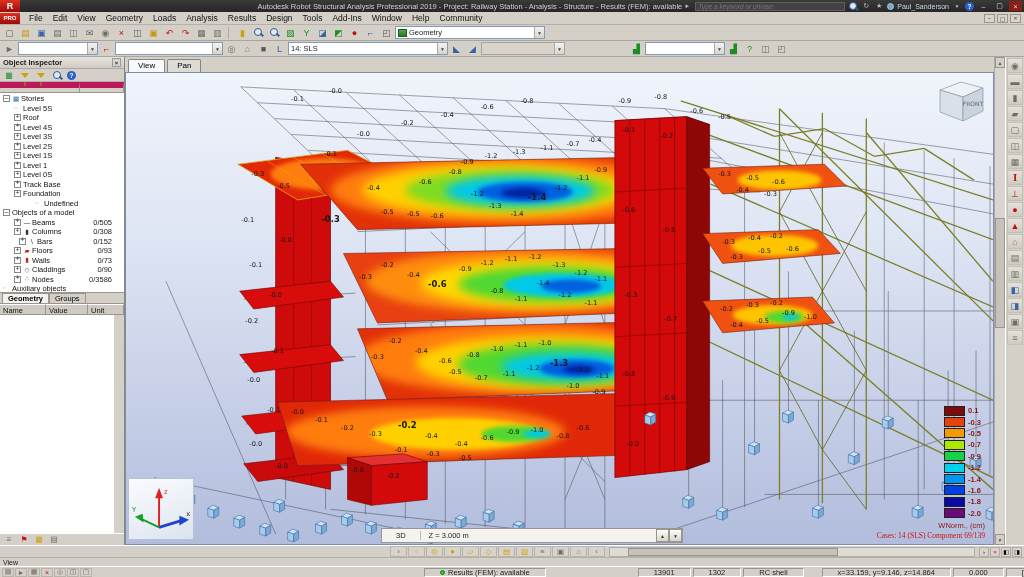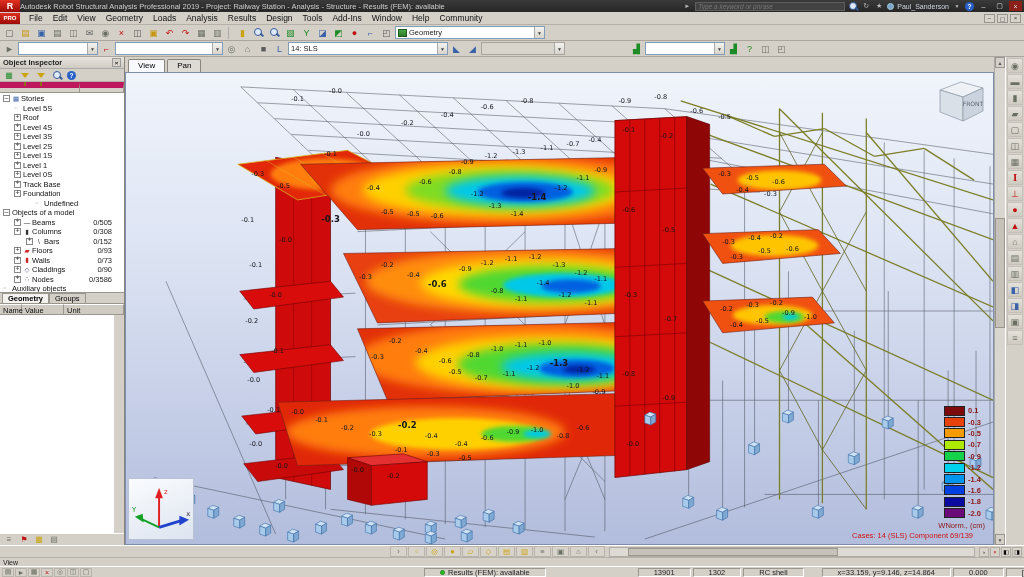--- a/index.html
+++ b/index.html
@@ -5,21 +5,21 @@
   * { margin:0; padding:0; box-sizing:border-box; }
   html,body { width:1024px; height:577px; overflow:hidden; background:#d4d0c8;
     font-family:"Liberation Sans", sans-serif; }
   #app { width:1024px; height:577px; display:flex; flex-direction:column; position:relative; }
 
   
   #titlebar { height:12px; background:linear-gradient(#3a3a3a,#262626); color:#d8d8d8;
     display:flex; align-items:center; font-size:7.5px; flex:0 0 12px; }
   .logo { width:20px; height:12px; background:linear-gradient(#e03020,#9c0b06); color:#fff;
     font-weight:bold; font-size:9px; display:flex; align-items:center; justify-content:center; }
-  .t-title { flex:1; text-align:left; white-space:nowrap; overflow:hidden; color:#cfcfcf; }
+  .t-title { flex:1; text-align:right; white-space:nowrap; overflow:hidden; color:#cfcfcf; }
   .t-right { display:flex; align-items:center; gap:3px; padding-right:2px; }
   .srch { width:150px; height:9px; background:#424242; border:1px solid #5e5e5e; color:#9a9a9a;
     font-size:6.5px; font-style:italic; padding:0 2px; font-family:"Liberation Sans",sans-serif; }
   .tico { width:10px; height:9px; display:inline-flex; align-items:center; justify-content:center;
     color:#bcbcbc; font-size:7px; }
   .avatar { width:7px; height:7px; border-radius:50%; background:#7fa3d0; border:1px solid #9cc; }
   .uname { color:#cfd6e0; font-size:7px; }
   .winb { width:13px; height:10px; display:inline-flex; align-items:center; justify-content:center;
     color:#ddd; font-size:7px; }
   .winb.close { background:#8a2018; }
@@ -99,21 +99,21 @@
     border-radius:2px 2px 0 0; background:#dedbd4; margin-right:2px; height:13px; }
   .vp-tab.active { background:#f7f9fc; }
   .scene { flex:1; position:relative; border:1px solid #7e8ea8; overflow:hidden; }
   .scene svg.main { position:absolute; inset:0; width:100%; height:100%; }
 
   .legend { position:absolute; left:818px; top:332px; }
   .lrow { display:flex; align-items:center; height:11.4px; }
   .lsw { width:21px; height:10px; border:0.5px solid #222; }
   .lval { width:18px; text-align:left; padding-left:3px; font-size:7.5px; color:#8b1515; font-weight:bold; }
   .lunit { position:absolute; right:8px; top:448px; font-size:7.5px; color:#8b1515; white-space:nowrap; }
-  .lcase { position:absolute; right:20px; top:458px; font-size:7.5px; color:#cc1111; white-space:nowrap; }
+  .lcase { position:absolute; right:8px; top:458px; font-size:7.5px; color:#cc1111; white-space:nowrap;font-family:Liberation Serif, serif; }
 
   .vcube { position:absolute; right:4px; top:4px; }
   .triad { position:absolute; left:2px; bottom:4px; background:linear-gradient(160deg,#fafcfe,#dde4f0);
     border:1px solid #b8c2d4; }
   .vp-bbar { position:absolute; left:255px; bottom:1px; width:302px; height:15px; background:#f4f3ef;
     border:1px solid #9a968e; display:flex; align-items:center; font-size:7.5px; color:#222; }
   .vp-bbar .bcell { padding:0 14px; border-right:1px solid #bbb; }
   .vp-bbar .zcell { flex:1; padding:0 8px; }
   .spin { width:13px; height:13px; border:1px solid #9a968e; background:linear-gradient(#fdfdfd,#d8d4cc);
     font-size:5px; display:flex; align-items:center; justify-content:center; color:#333; }
@@ -342,21 +342,21 @@
             <span class="ticon" style="color: rgb(51, 51, 51);">—</span>
             <span>Beams</span>
             <span class="tcount">0/505</span>
           </div>
           <div class="trow" style="padding-left: 14px;">
             <span class="exp plus"></span>
             <span class="ticon" style="color: rgb(51, 51, 51);">▮</span>
             <span>Columns</span>
             <span class="tcount">0/308</span>
           </div>
-          <div class="trow" style="padding-left: 26px;">
+          <div class="trow" style="padding-left: 19px;">
             <span class="exp plus"></span>
             <span class="ticon" style="color: rgb(51, 51, 51);">\</span>
             <span>Bars</span>
             <span class="tcount">0/152</span>
           </div>
           <div class="trow" style="padding-left: 14px;">
             <span class="exp plus"></span>
             <span class="ticon" style="color: rgb(204, 34, 34);">▰</span>
             <span>Floors</span>
             <span class="tcount">0/93</span>
@@ -382,21 +382,21 @@
           <div class="trow" style="padding-left: 3px;">
             <span class="exp none"></span>
             <span>Auxiliary objects</span>
           </div>
         </div>
       <div class="insp-tabs">
         <span class="itab active">Geometry</span>
         <span class="itab">Groups</span>
       </div>
       <div class="phdr">
-        <div style="width:22px">Name</div>
+        <div style="width:46px">Name</div>
         <div style="width:42px">Value</div>
         <div style="flex:1">Unit</div>
       </div>
       <div class="insp-empty"></div>
       <div class="insp-bot">
         <span class="ic c-g">≡</span>
         <span class="ic c-r">⚑</span>
         <span class="ic c-gd">▦</span>
         <span class="ic c-g">▤</span>
       </div>
@@ -885,20 +885,26 @@
               <span class="lval">-1.8</span>
             </div>
             <div class="lrow">
               <span class="lsw" style="background: rgb(106, 10, 120);"></span>
               <span class="lval">-2.0</span>
             </div>
           </div>
         <div class="lunit">WNorm., (cm)</div>
         <div class="lcase">Cases: 14 (SLS) Component 69/139</div>
 
+        <div class="vp-bbar">
+          <span class="bcell">3D</span>
+          <span class="zcell">Z = 3.000 m</span>
+          <span class="spin">▲</span>
+          <span class="spin">▼</span>
+        </div>
       </div>
     </div>
 
     <div id="vscroll">
       <div class="sarr">▲</div>
       <div class="strack">
           <div class="sthumb"></div>
         </div>
       <div class="sarr">▼</div>
     </div>

